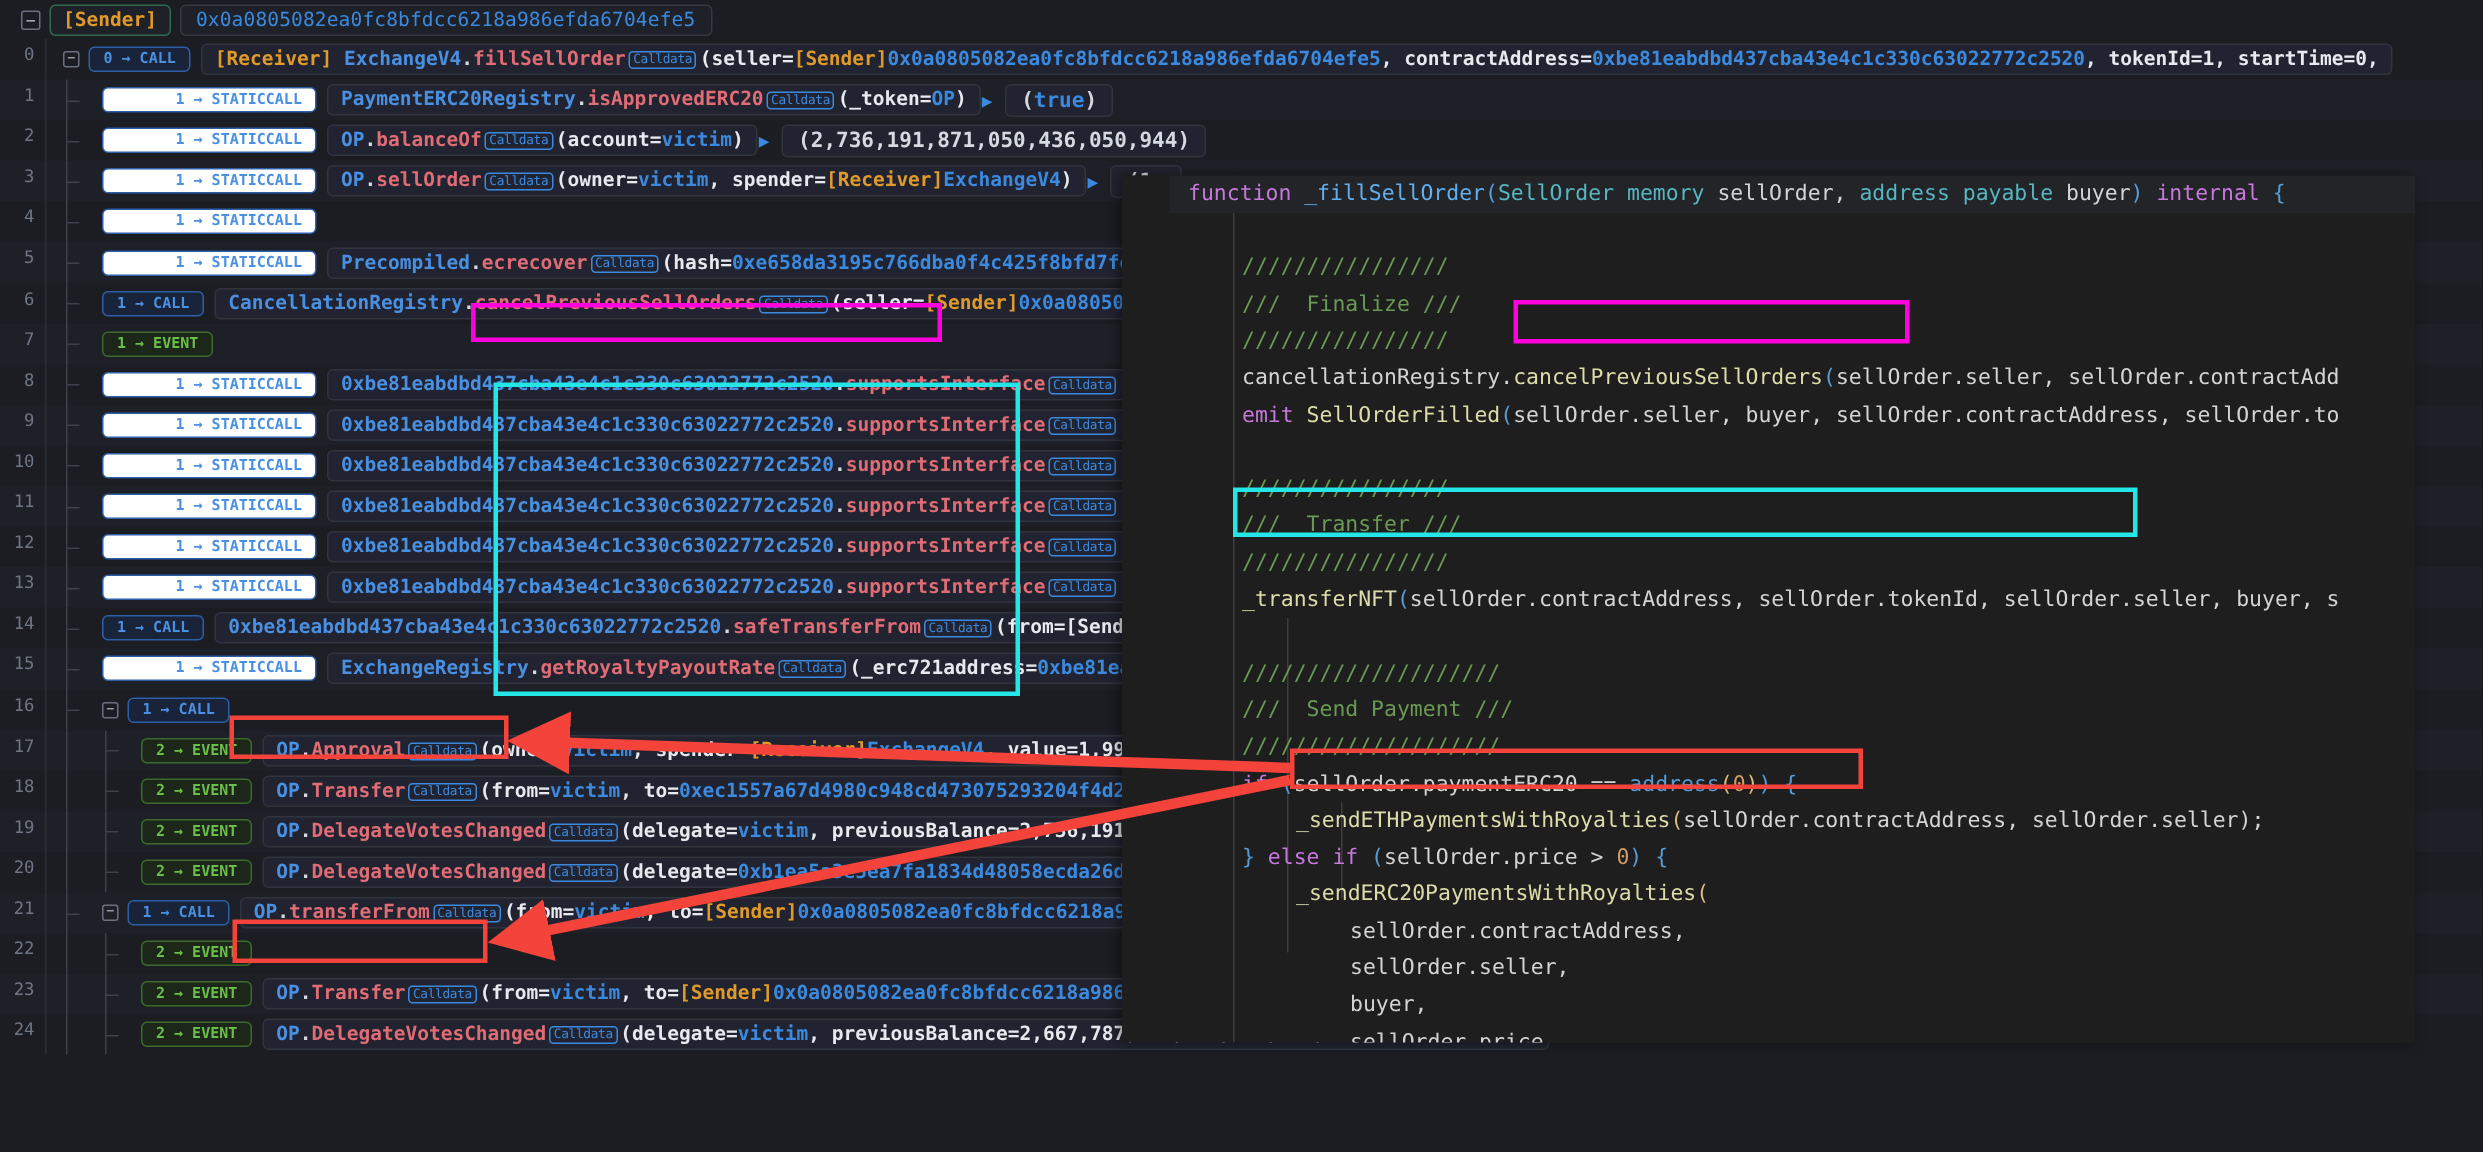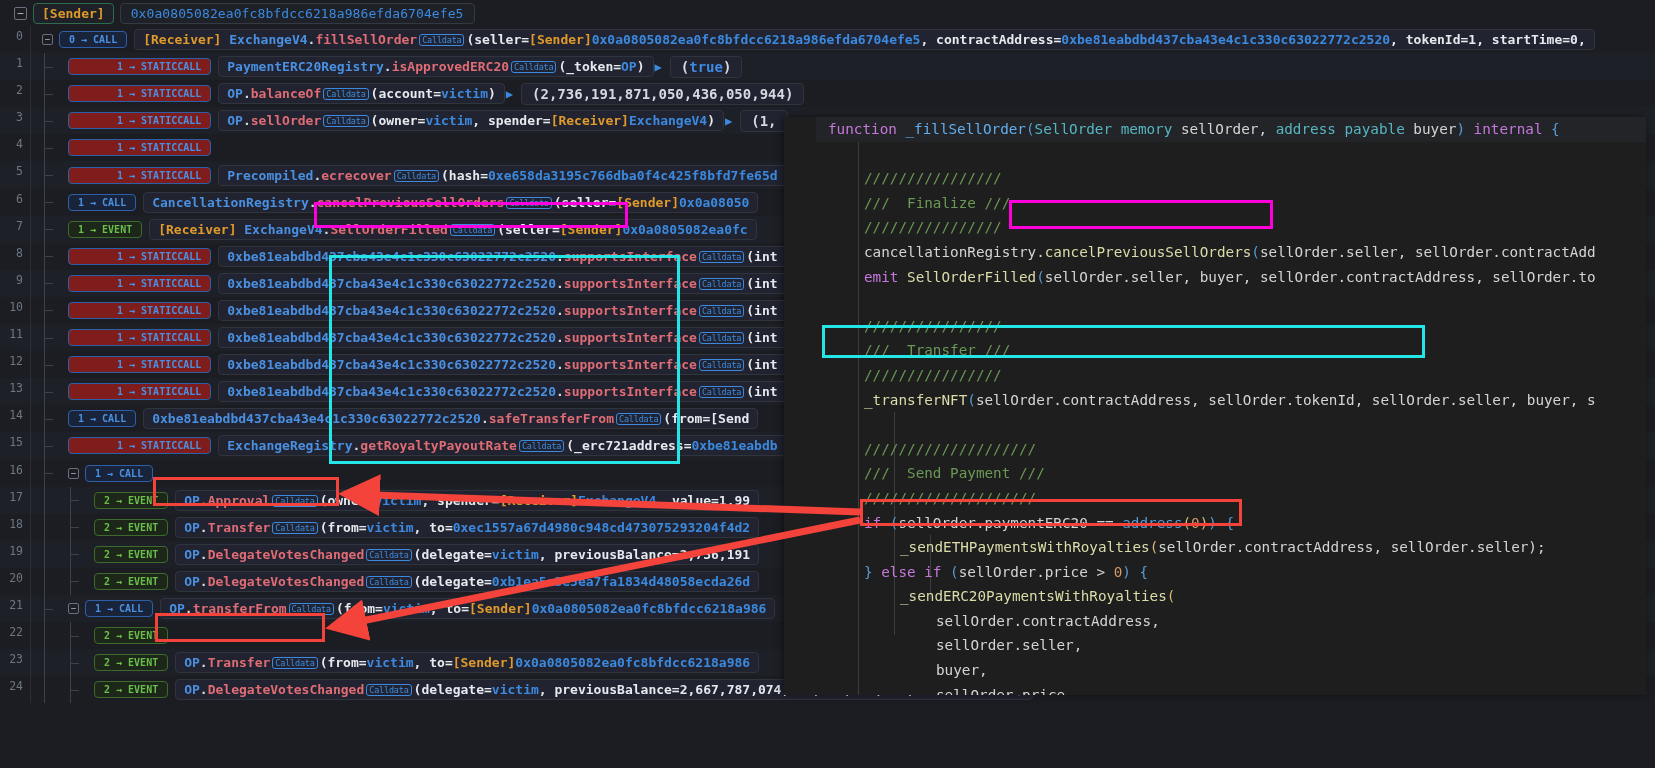--- a/index.html
+++ b/index.html
@@ -114,21 +114,21 @@
     flex: 0 0 auto;
     margin-right: 7px;
   }
   .badge.call {
     border: 1px solid #2d5fa8;
     background: #19243a;
     color: #4a90e2;
   }
   .badge.staticcall {
     border: 1px solid #2d5fa8;
-    background: #7f1d1d;
+    background: #ffffff;
     color: #4a90e2;
     padding-left: 48px;
   }
   .badge.event {
     border: 1px solid #3d6b2d;
     background: #1c2619;
     color: #6abf4b;
   }
 
   .pill {
@@ -189,21 +189,21 @@
     padding: 0 2px;
     margin: 0 2px;
     vertical-align: 1px;
     font-weight: normal;
     letter-spacing: -0.2px;
   }
 
   
   #code {
     position: absolute;
-    left: 784px; top: 117px;
+    left: 748px; top: 117px;
     width: 862px; height: 578px;
     background: #1e1e1e;
     overflow: hidden;
     box-shadow: -2px 0 8px rgba(0,0,0,.45);
   }
   #code .code-gutter {
     position: absolute;
     left: 0; top: 0; bottom: 0;
     width: 32px;
     background: #1e1e1e;
@@ -336,21 +336,20 @@
           <span class="pill"><span class="t-contract">CancellationRegistry</span><span class="t-plain">.</span><span class="t-fn">cancelPreviousSellOrders</span><span class="cd">Calldata</span><span class="t-white">(seller=<span class="t-orange">[Sender]</span><span class="t-addr">0x0a08050</span></span></span>
         </div>
         <div class="trace-row alt">
           <div class="gutter">7</div>
           <div class="gutter-sep"></div>
           <div class="indent ind-2">
             <span class="tree-line"></span>
             <span class="tree-tick"></span>
           </div>
           <span class="badge event">1 → EVENT</span>
-          <span class="pill"><span class="t-contract"><span class="t-orange">[Receiver]</span> ExchangeV4</span><span class="t-plain">.</span><span class="t-fn">SellOrderFilled</span><span class="cd">Calldata</span><span class="t-white">(seller=<span class="t-orange">[Sender]</span><span class="t-addr">0x0a0805082ea0fc</span></span></span>
         </div>
         <div class="trace-row">
           <div class="gutter">8</div>
           <div class="gutter-sep"></div>
           <div class="indent ind-2">
             <span class="tree-line"></span>
             <span class="tree-tick"></span>
           </div>
           <span class="badge staticcall">1 → STATICCALL</span>
           <span class="pill"><span class="t-contract">0xbe81eabdbd437cba43e4c1c330c63022772c2520</span><span class="t-plain">.</span><span class="t-fn">supportsInterface</span><span class="cd">Calldata</span><span class="t-white">(int</span></span>

